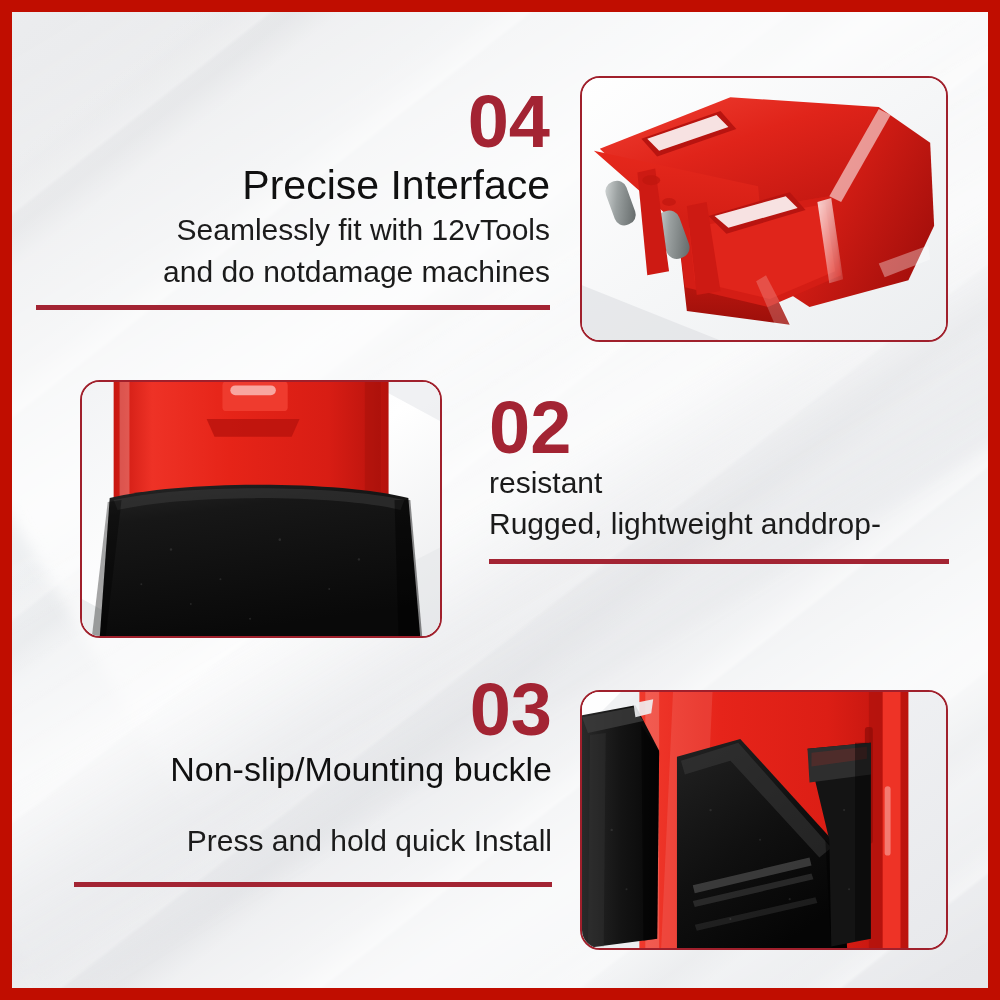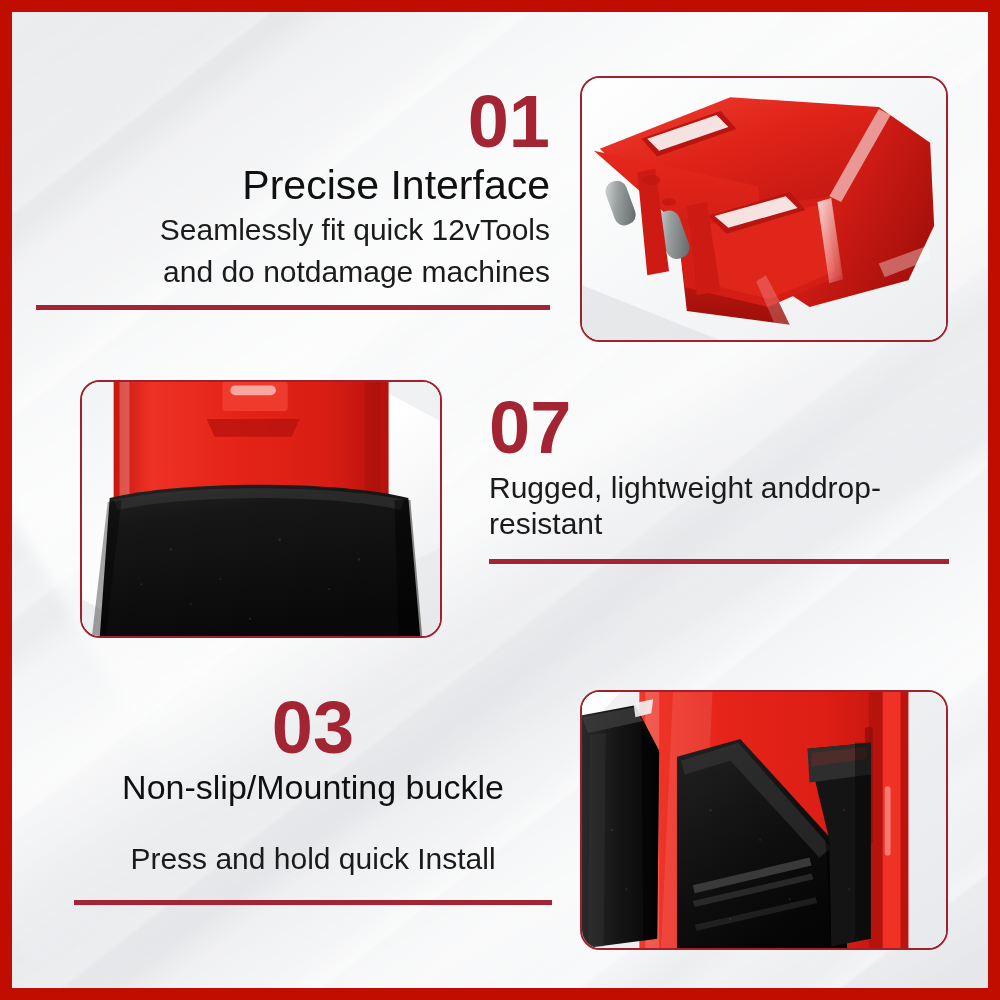--- a/index.html
+++ b/index.html
@@ -146,21 +146,21 @@
   #block-01 { left: 24px; top: 74px; width: 514px; text-align: right; }
   #block-01 .num { font-size: 74px; }
   #block-01 .rule { width: 100%; }
 
   
   #block-02 { left: 477px; top: 380px; width: 460px; text-align: left; }
   #block-02 .num { font-size: 74px; }
   #block-02 .rule { width: 100%; margin-top: 16px; }
 
   
-  #block-03 { left: 62px; top: 680px; width: 478px; text-align: center; }
+  #block-03 { left: 62px; top: 662px; width: 478px; text-align: right; }
   #block-03 .num { font-size: 74px; }
   #block-03 .heading { font-size: 34px; }
   #block-03 .desc { font-size: 30px; margin-top: 36px; }
   #block-03 .rule { width: 100%; margin-top: 22px; }
 
   
   .photo-frame {
     position: absolute;
     z-index: 5;
     border: 2px solid #a0202c;
@@ -185,23 +185,23 @@
   <div class="canvas">
 
     <div class="bg-layer bg-base"></div>
     <div class="bg-layer bg-streaks-a"></div>
     <div class="bg-layer bg-streaks-b"></div>
     <div class="bg-sheet-1"></div>
     <div class="bg-sheet-2"></div>
     <div class="bg-sheet-3"></div>
 
     <div class="text-block" id="block-01">
-      <div class="num">01</div>
+      <div class="num">04</div>
       <div class="heading">Precise Interface</div>
-      <div class="desc">Seamlessly fit quick 12vTools</div>
+      <div class="desc">Seamlessly fit with 12vTools</div>
       <div class="desc" style="margin-top:6px">and do notdamage machines</div>
       <div class="rule"></div>
     </div>
 
     <div class="photo-frame" id="frame-01">
       <svg viewBox="0 0 368 266" preserveAspectRatio="xMidYMid slice" aria-hidden="true">
         <defs>
           <linearGradient id="f1bg" x1="0" y1="0" x2="1" y2="1">
             <stop offset="0" stop-color="#ffffff"></stop>
             <stop offset="1" stop-color="#eceef0"></stop>
@@ -261,23 +261,23 @@
         <path d="M250 120 L300 32 L312 38 L262 126 Z" fill="#ffffff" opacity="0.55"></path>
         <path d="M300 188 L350 170 L352 184 L306 202 Z" fill="#ffffff" opacity="0.35"></path>
         <path d="M186 200 L212 250 L196 252 L176 206 Z" fill="#ffffff" opacity="0.2"></path>
 
         <ellipse cx="70" cy="104" rx="9" ry="5" fill="#c0170f" opacity="0.8"></ellipse>
         <ellipse cx="88" cy="126" rx="7" ry="4" fill="#c0170f" opacity="0.7"></ellipse>
       </svg>
     </div>
 
     <div class="text-block" id="block-02">
-      <div class="num">07</div>
+      <div class="num">02</div>
+      <div class="desc" style="margin-top:0">resistant</div>
       <div class="desc">Rugged, lightweight anddrop-</div>
-      <div class="desc" style="margin-top:0">resistant</div>
       <div class="rule"></div>
     </div>
 
     <div class="photo-frame" id="frame-02">
       <svg viewBox="0 0 362 258" preserveAspectRatio="xMidYMid slice" aria-hidden="true">
         <defs>
           <linearGradient id="f2bg" x1="0" y1="0" x2="1" y2="1">
             <stop offset="0" stop-color="#f2f3f5"></stop>
             <stop offset="0.5" stop-color="#ffffff"></stop>
             <stop offset="1" stop-color="#e9eaec"></stop>

